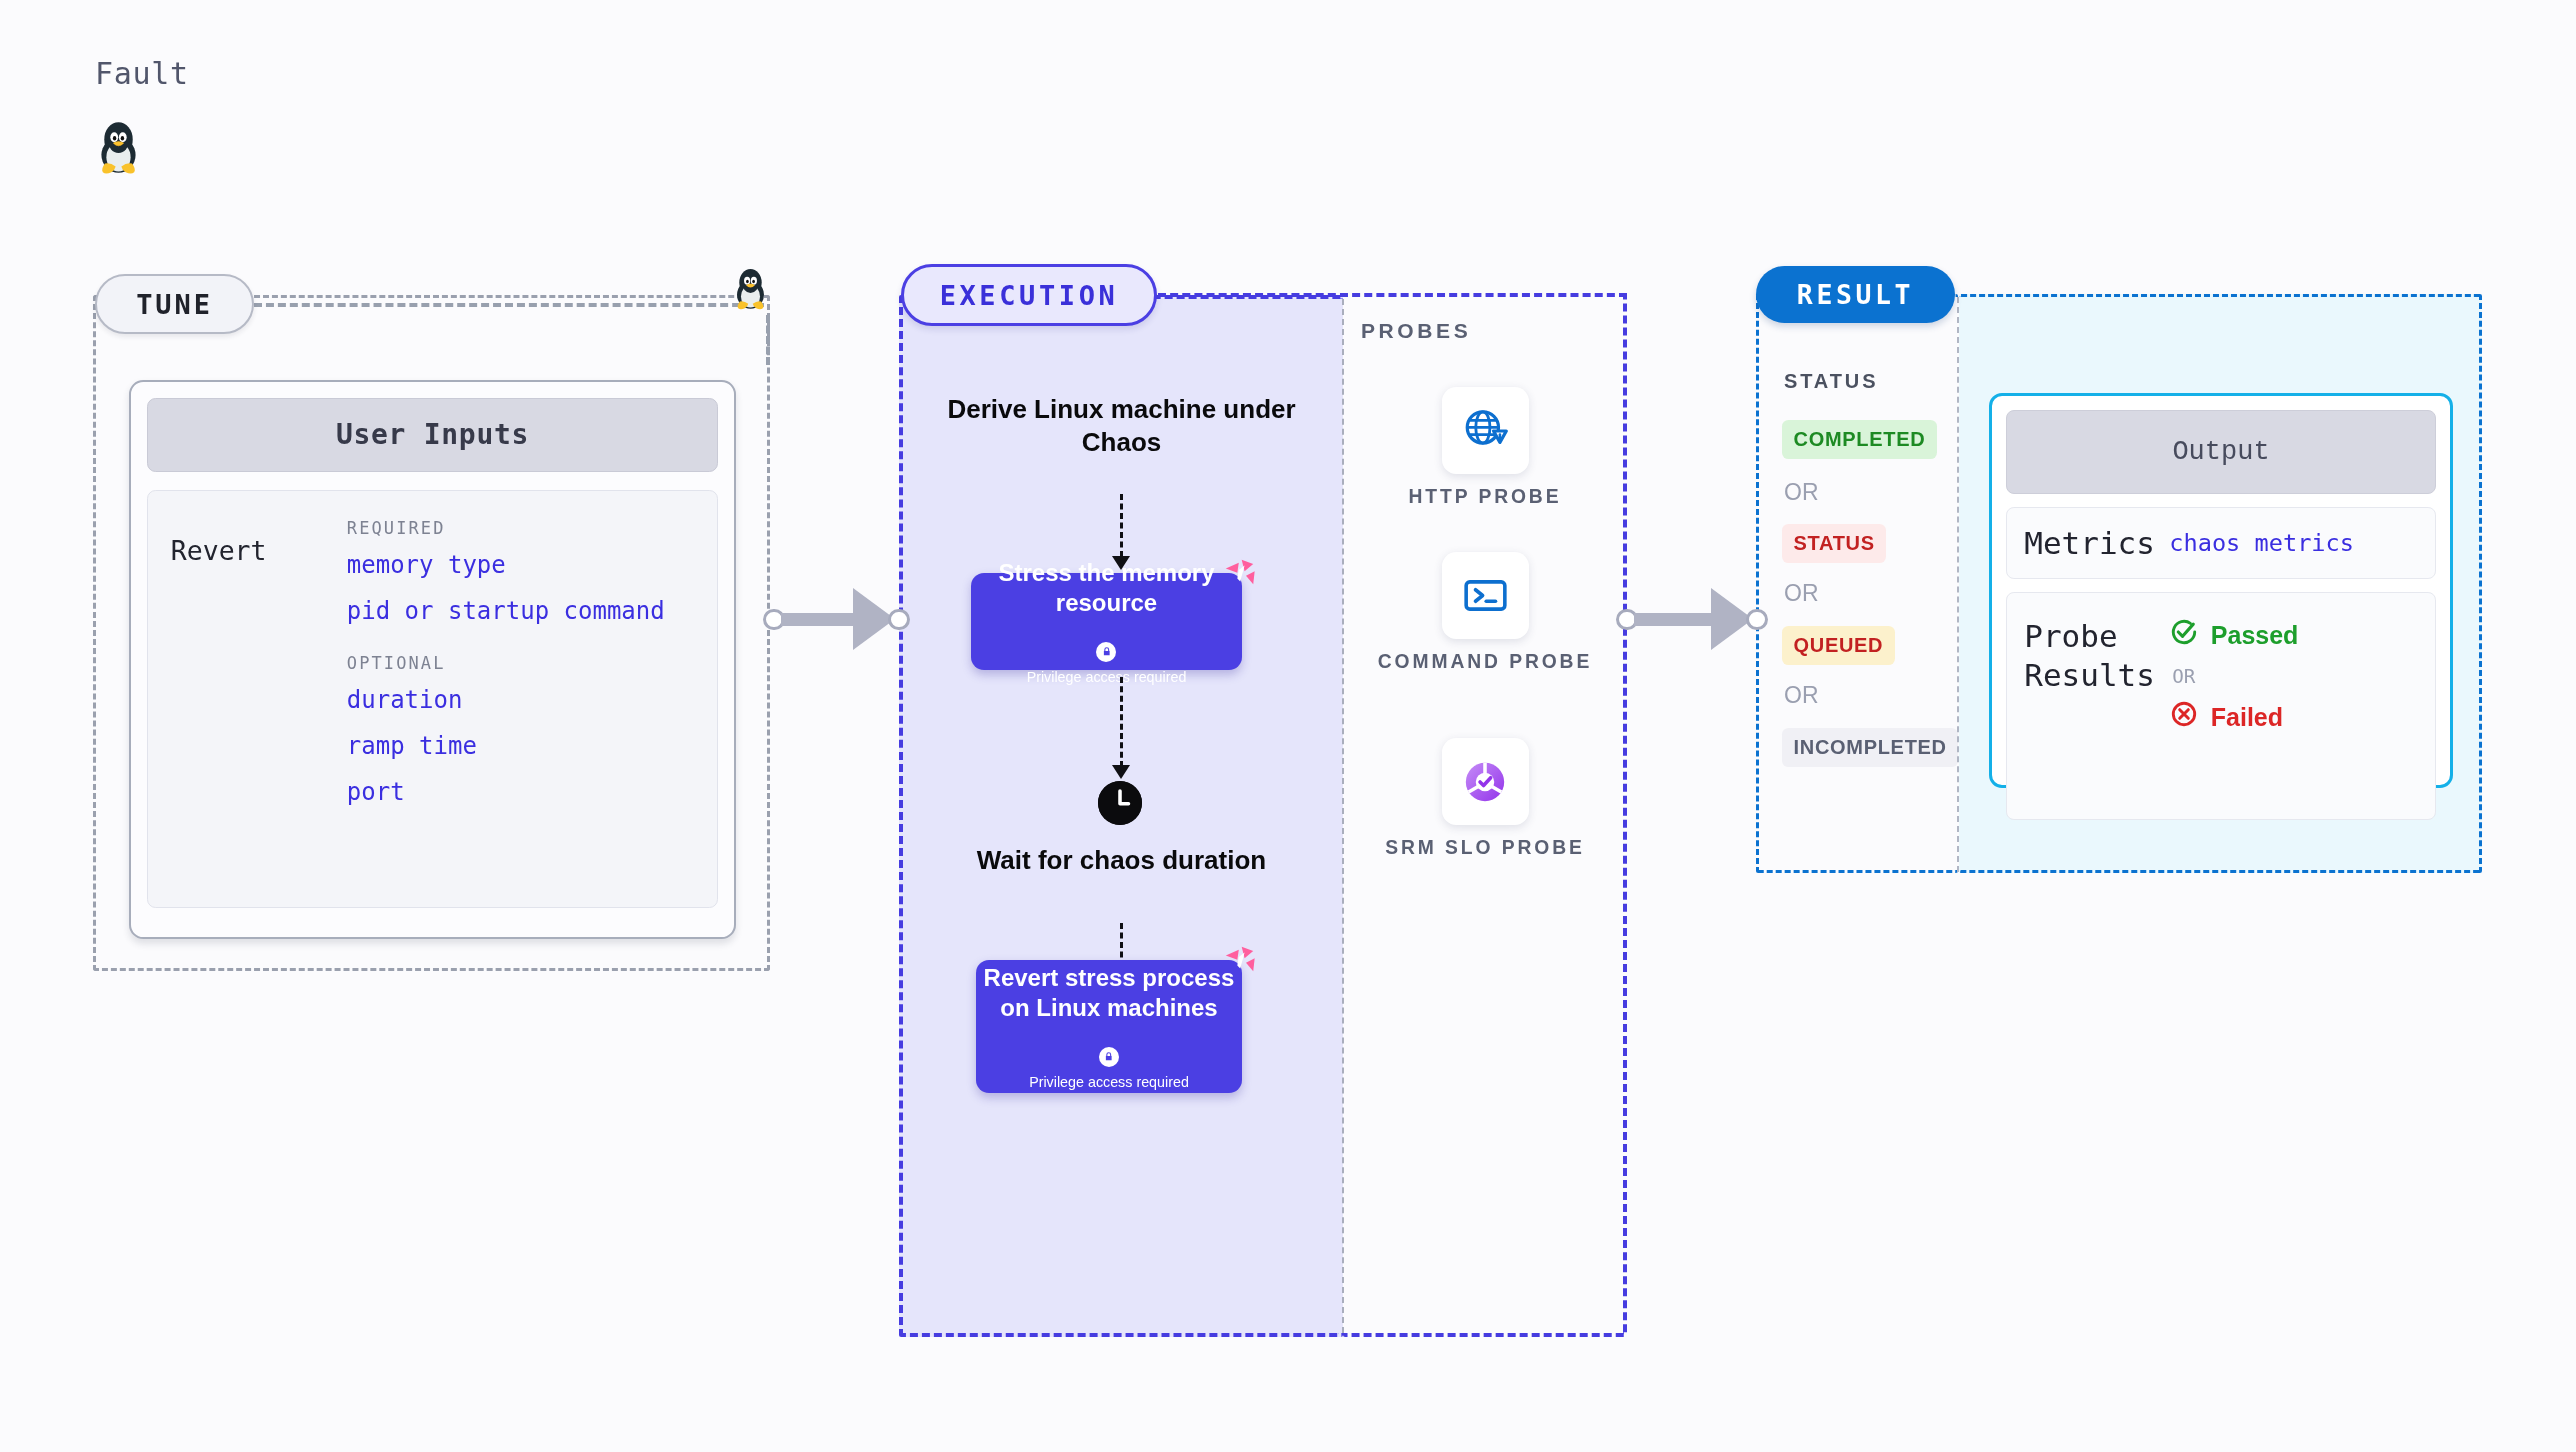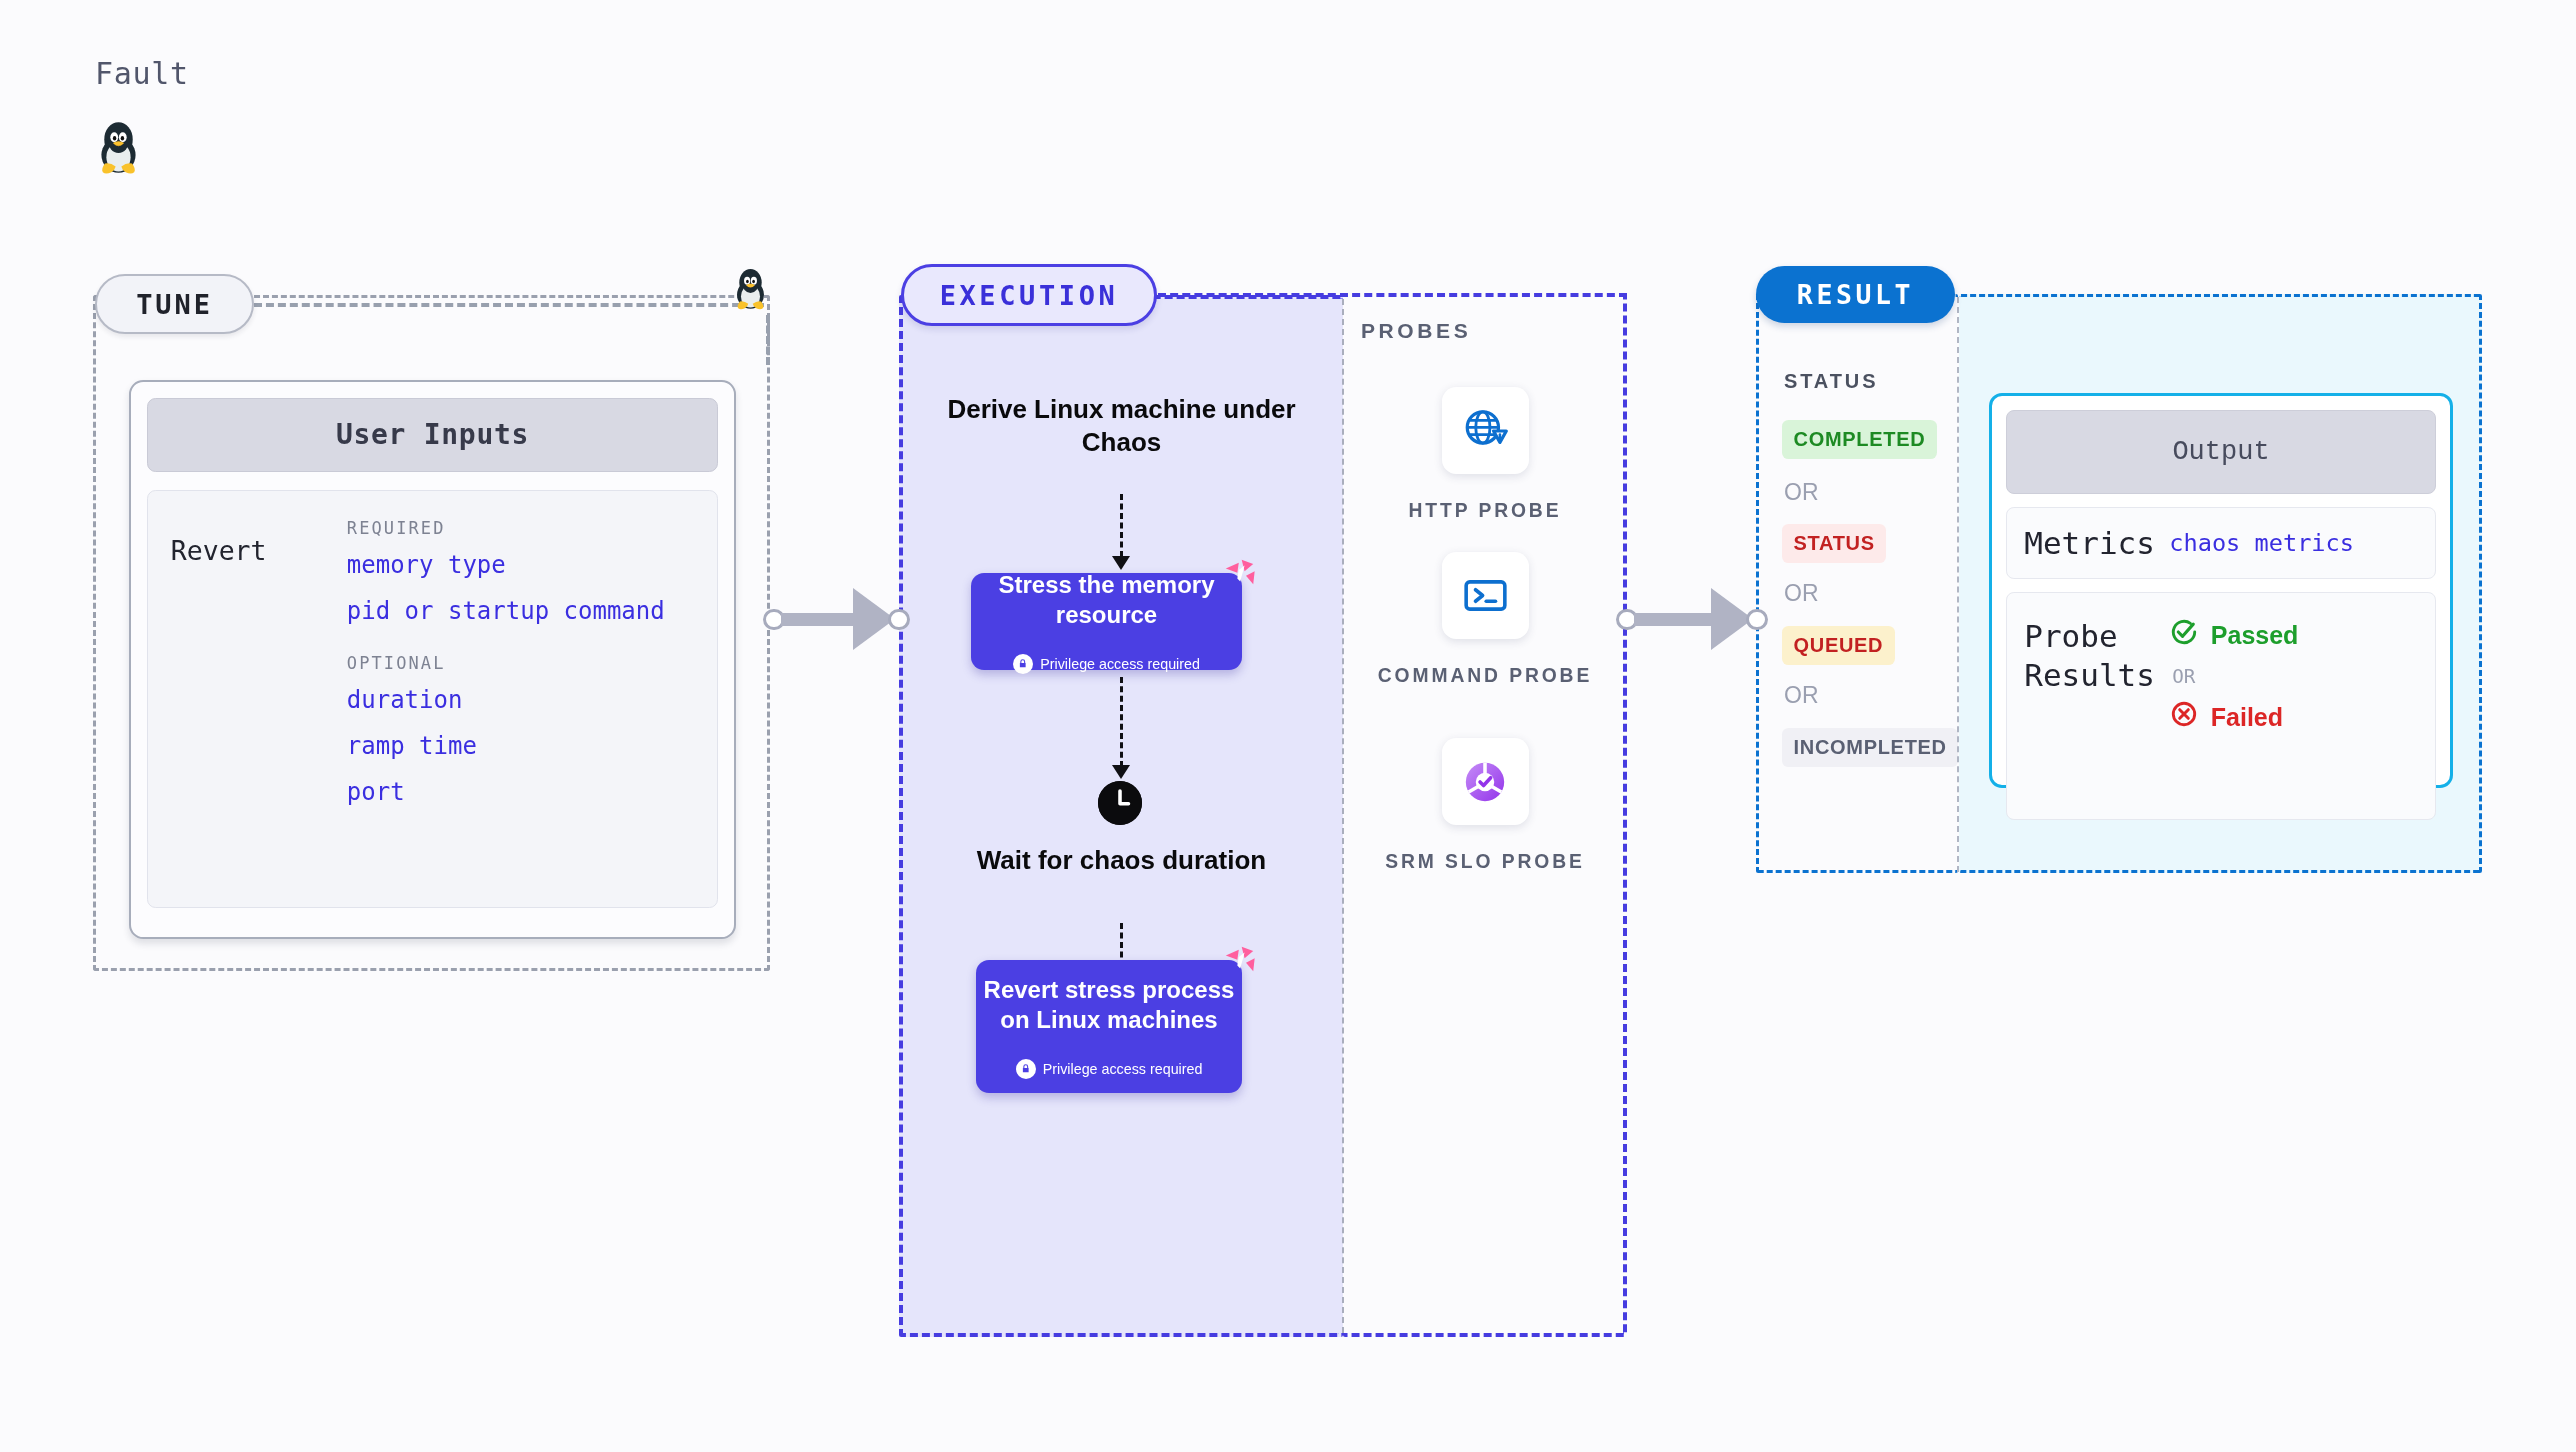--- a/index.html
+++ b/index.html
@@ -199,21 +199,21 @@
     box-shadow: 0 4.3px 10px rgba(50,40,160,.26);
     display: flex; flex-direction: column;
     align-items: center; justify-content: center;
     color: #ffffff;
   }
   .step-title {
     font-size: 24px; font-weight: 700; text-align: center; line-height: 1.25;
   }
   .step-priv {
     display: flex; align-items: center; gap: 7.2px;
-    margin-top: 24px; font-size: 14.3px; color: #ffffff; font-weight: 400;
+    margin-top: 24px; font-size: 14.3px; color: #ffffff; font-weight: 400; flex-direction: column;
   }
   .lock-badge {
     width: 20px; height: 20px; border-radius: 50%;
     background: #ffffff; display: flex; align-items: center; justify-content: center;
   }
   .harness-mark { position: absolute; }
   #clock-icon {
     position: absolute; left: 1098px; top: 781px;
     width: 44px; height: 44px; border-radius: 50%; background: #0b0b0d;
   }
@@ -227,21 +227,21 @@
   .probe {
     position: absolute; width: 284px;
     display: flex; flex-direction: column; align-items: center;
   }
   .probe-tile {
     width: 87px; height: 87px; background: #ffffff;
     border-radius: 14.3px; box-shadow: 0 2.9px 8.6px rgba(50,55,90,.13);
     display: flex; align-items: center; justify-content: center;
   }
   .probe-label {
-    margin-top: 23px; text-align: center;
+    margin-top: 9px; text-align: center;
     font-family: "Liberation Sans", sans-serif;
     font-size: 19.3px; font-weight: 700; color: #5a6073;
     letter-spacing: 2.9px; line-height: 1.4;
   }
 
   
   #result-chip {
     position: absolute; left: 1756px; top: 266px;
     width: 199px; height: 57px;
     border-radius: 29px; background: #0b72d0;

